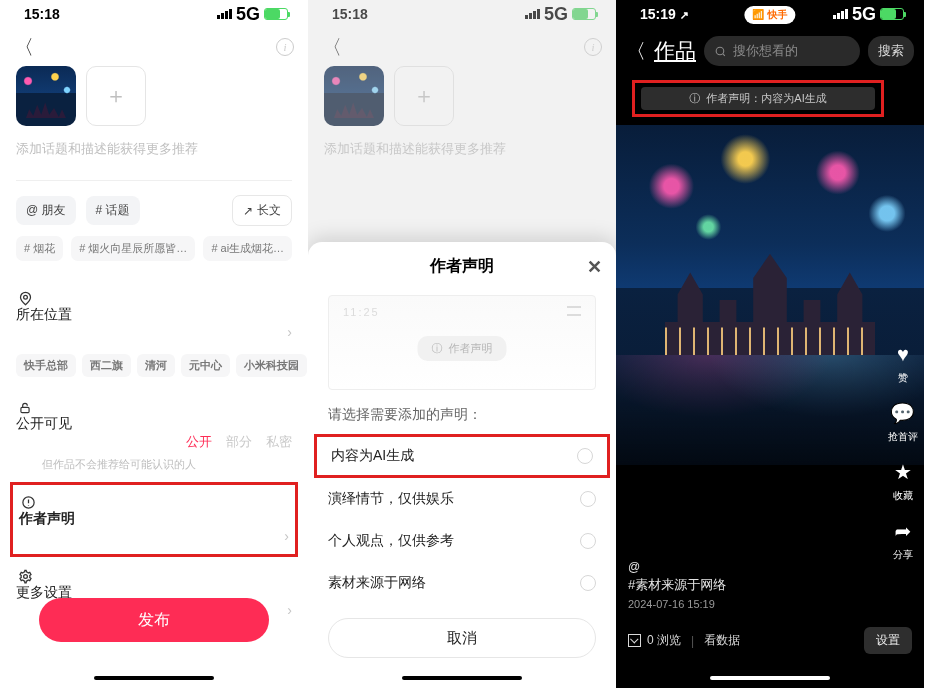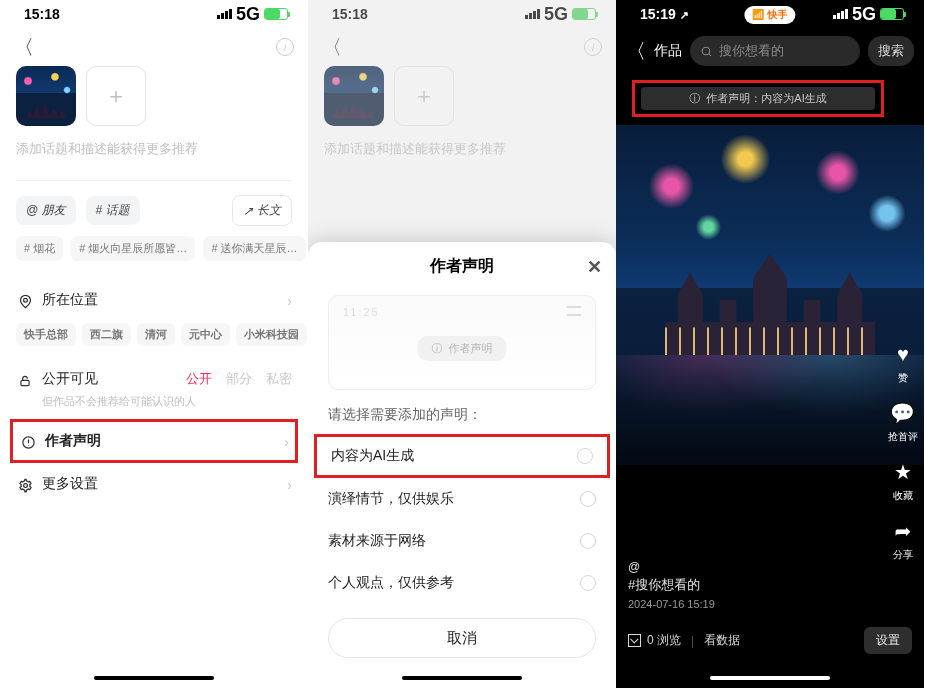--- a/index.html
+++ b/index.html
@@ -25,59 +25,59 @@
   .thumb { width:60px; height:60px; border-radius:10px; overflow:hidden; }
   .thumb.add { border:1px solid #e5e5e5; display:flex; align-items:center; justify-content:center; color:#bfbfbf; font-size:22px; font-weight:300; }
   .fireworks-mini { width:100%; height:100%; background: radial-gradient(circle at 20% 25%, #ff5ab0 0 5%, transparent 7%),
     radial-gradient(circle at 65% 18%, #ffd24d 0 5%, transparent 7%),
     radial-gradient(circle at 85% 40%, #7fd4ff 0 4%, transparent 6%),
     linear-gradient(to bottom, #0b2a55 0%, #10396f 45%, #0a2140 45%, #0a2140 100%);
     position:relative; }
   .fireworks-mini::after{ content:""; position:absolute; bottom:8px; left:10px; width:40px; height:22px; background:#2a1b3a; clip-path: polygon(0 100%,8% 60%,18% 90%,28% 40%,38% 85%,48% 30%,58% 85%,70% 55%,82% 95%,90% 60%,100% 100%); }
   .hint { color:#bfbfbf; font-size:13px; padding: 14px 16px 22px; }
   .divider { height:1px; background:#efefef; margin: 0 16px 14px; }
-  .chips { display:flex; gap:10px; padding: 0 16px; align-items:center;font-style:italic; }
+  .chips { display:flex; gap:10px; padding: 0 16px; align-items:center; }
   .chip { background:#f3f4f6; border-radius:8px; padding:6px 10px; font-size:12px; color:#444; display:flex; align-items:center; gap:4px; }
   .chip.ghost { background:#fff; border:1px solid #e7e7e7; margin-left:auto;}
   .chiprow2 { display:flex; gap:8px; padding: 10px 16px 18px; overflow:hidden; }
   .chip2 { background:#f6f6f7; border-radius:7px; padding:5px 8px; font-size:11px; color:#777; white-space:nowrap; }
-  .row { display:flex; align-items:flex-end; padding: 12px 16px; font-size:14px; color:#222; }
+  .row { display:flex; align-items:flex-start; padding: 12px 16px; font-size:14px; color:#222;flex-direction:column; }
   .row .icon { width:18px; display:flex; justify-content:center; margin-right:8px; color:#333;}
   .row .chev { margin-left:auto; color:#c6c6c6; font-size:14px; }
   .sub { font-size:11px; color:#bdbdbd; padding: 0 16px 10px 42px; margin-top:-6px;}
   .loc-chips { display:flex; gap:6px; padding: 2px 16px 12px; overflow:hidden; }
   .loc-chips span { background:#f6f6f7; border-radius:6px; padding:4px 8px; font-size:11px; color:#777; white-space:nowrap;font-weight:bold;}
   .vis-vals { margin-left:auto; display:flex; gap:14px; font-size:13px;font-family:Liberation Mono, monospace; }
   .vis-vals .pub { color:#fe2c55; }
   .vis-vals .oth { color:#c9c9c9; }
   .highlight-box { border:3px solid #e02020; margin: 0 10px; }
   .publish { position:absolute; bottom:46px; left:50%; transform:translateX(-50%); width:230px; height:44px; background:#fe2c55; color:#fff; border:none; border-radius:22px; font-size:16px; font-weight:500;}
   .homebar { position:absolute; bottom:8px; left:50%; transform:translateX(-50%); width:120px; height:4px; background:#000; border-radius:3px;}
   .panel.dark .homebar { background:#fff; }
   
   .dim-overlay { position:absolute; inset:0; background:rgba(0,0,0,.05); pointer-events:none; }
   .panel2-top { filter: grayscale(.1) opacity(.7); }
   .sheet { position:absolute; left:0; right:0; bottom:0; background:#fff; border-radius:14px 14px 0 0; box-shadow:0 -4px 20px rgba(0,0,0,.15); padding-bottom:30px;}
   .sheet-head { display:flex; align-items:center; justify-content:center; padding:14px; font-size:16px; font-weight:600; position:relative;}
   .sheet-head .close { position:absolute; right:14px; top:14px; font-size:18px; color:#555; }
-  .sheet-illus { margin:4px 20px 16px; height:95px; border:1px solid #eee; border-radius:10px; position:relative; background:linear-gradient(#fafafa,#fff); overflow:hidden;}
+  .sheet-illus { margin:4px 20px 16px; height:95px; border:1px solid #eee; border-radius:4px; position:relative; background:linear-gradient(#fafafa,#fff); overflow:hidden;}
   .sheet-illus .bar { position:absolute; top:40px; left:50%; transform:translateX(-50%); background:#f1f1f1; border-radius:10px; padding:5px 14px; font-size:11px; color:#b7b7b7; display:flex; gap:6px; align-items:center;}
   .sheet-illus .dots { position:absolute; top:10px; left:14px; color:#dcdcdc; font-size:11px; letter-spacing:2px;}
   .sheet-illus .menu { position:absolute; top:10px; right:14px; width:14px; height:10px; border-top:2px solid #dcdcdc; border-bottom:2px solid #dcdcdc;}
   .sheet-label { font-size:14px; color:#666; padding: 0 20px 10px; }
   .opt { display:flex; align-items:center; padding:12px 20px; font-size:14px; color:#222; }
   .opt .radio { margin-left:auto; width:16px; height:16px; border:1.5px solid #d7d7d7; border-radius:50%; }
   .opt.hl { border:3px solid #e02020; margin:0 6px; padding:10px 14px;}
   .sheet-btns { display:flex; gap:20px; padding: 14px 20px 0;}
   .btn { flex:1; height:40px; border-radius:20px; font-size:15px; border:none;}
   .btn.cancel { background:#fff; border:1px solid #e6e6e6; color:#222;}
   .btn.ok { background:#ffb6c9; color:#fff;}
   
   .p3-nav { display:flex; align-items:center; gap:8px; padding:8px 10px; }
-  .p3-title { font-size:14px; }
+  .p3-title { font-size:21px;text-decoration:underline; }
   .search { flex:1; background:#2a2a2a; border-radius:16px; height:30px; display:flex; align-items:center; padding:6px 10px; color:#8a8a8a; font-size:13px; gap:6px;}
   .search-btn { background:#2a2a2a; color:#ddd; font-size:13px; padding:6px 10px; border-radius:14px; border:none;text-align:center;}
   .badge-ks { position:absolute; top:6px; left:50%; transform:translateX(-50%); background:#fff; border-radius:10px; font-size:10px; color:#ff6a00; padding:2px 8px; font-weight:600;}
   .ai-banner { margin:6px 40px 4px 16px; border:3px solid #e02020; padding:4px 6px; }
   .ai-banner-in { background:rgba(50,50,50,.9); border-radius:4px; font-size:11px; color:#c7c7c7; display:flex; align-items:center; justify-content:center; gap:6px; padding:4px 0;}
   .hero { margin:8px 0 0 0; height:340px; position:relative; background:
     radial-gradient(circle at 18% 18%, rgba(255,90,176,.9) 0 2%, transparent 6%),
     radial-gradient(circle at 42% 10%, rgba(255,210,80,.95) 0 2%, transparent 7%),
     radial-gradient(circle at 72% 14%, rgba(255,90,176,.9) 0 2%, transparent 6%),
     radial-gradient(circle at 88% 26%, rgba(127,212,255,.9) 0 2%, transparent 5%),
@@ -141,21 +141,21 @@
       <span class="chip">@ 朋友</span>
       <span class="chip"># 话题</span>
       <span class="chip ghost">
           <span>↗</span>
           <span>长文</span>
         </span>
     </div>
     <div class="chiprow2">
       <span class="chip2"># 烟花</span>
       <span class="chip2"># 烟火向星辰所愿皆…</span>
-      <span class="chip2"># 送你满天星辰…</span>
+      <span class="chip2"># ai生成烟花…</span>
 
     </div>
 
     <div class="row">
       <span class="icon">
         <svg width="15" height="15" viewBox="0 0 24 24" fill="none" stroke="#333" stroke-width="2">
             <circle cx="12" cy="10" r="3"></circle>
             <path d="M12 2a8 8 0 0 0-8 8c0 5 8 12 8 12s8-7 8-12a8 8 0 0 0-8-8z"></path>
           </svg>
       </span>
@@ -203,20 +203,21 @@
       <span class="icon">
         <svg width="15" height="15" viewBox="0 0 24 24" fill="none" stroke="#333" stroke-width="2">
             <circle cx="12" cy="12" r="3"></circle>
             <path d="M19 12a7 7 0 0 0-.2-1.7l2-1.5-2-3.4-2.3 1a7 7 0 0 0-3-1.7L13 2h-2l-.5 2.7a7 7 0 0 0-3 1.7l-2.3-1-2 3.4 2 1.5A7 7 0 0 0 5 12a7 7 0 0 0 .2 1.7l-2 1.5 2 3.4 2.3-1a7 7 0 0 0 3 1.7L11 22h2l.5-2.7a7 7 0 0 0 3-1.7l2.3 1 2-3.4-2-1.5A7 7 0 0 0 19 12z"></path>
           </svg>
       </span>
       <span>更多设置</span>
       <span class="chev">›</span>
     </div>
 
+    <button class="publish">发布</button>
     <div class="homebar"></div>
   </div>
 
   <div class="panel">
     <div class="panel2-top">
       <div class="status-bar">
         <span>15:18</span>
         <span class="status-right">
           <span class="signal">
               <b></b>
@@ -261,25 +262,25 @@
 
       <div class="opt hl">
         <span>内容为AI生成</span>
         <span class="radio"></span>
       </div>
       <div class="opt">
         <span>演绎情节，仅供娱乐</span>
         <span class="radio"></span>
       </div>
       <div class="opt">
+        <span>个人观点，仅供参考</span>
+        <span class="radio"></span>
+      </div>
+      <div class="opt">
         <span>素材来源于网络</span>
-        <span class="radio"></span>
-      </div>
-      <div class="opt">
-        <span>个人观点，仅供参考</span>
         <span class="radio"></span>
       </div>
       <div class="sheet-btns">
         <button class="btn cancel">取消</button>
       </div>
     </div>
     <div class="homebar"></div>
   </div>
 
   <div class="panel dark">
@@ -338,21 +339,21 @@
           <span>收藏</span>
         </div>
       <div class="act">
           <span class="ic">➦</span>
           <span>分享</span>
         </div>
     </div>
 
     <div class="meta">
       <div>@</div>
-      <div class="tag">#搜你想看的</div>
+      <div class="tag">#素材来源于网络</div>
       <div class="ts">2024-07-16 15:19</div>
     </div>
 
     <div class="bottombar">
       <span class="views">
           <span class="sq-icon"></span>
           <span>0 浏览</span>
         </span>
       <span class="sep">|</span>
       <span>看数据</span>

